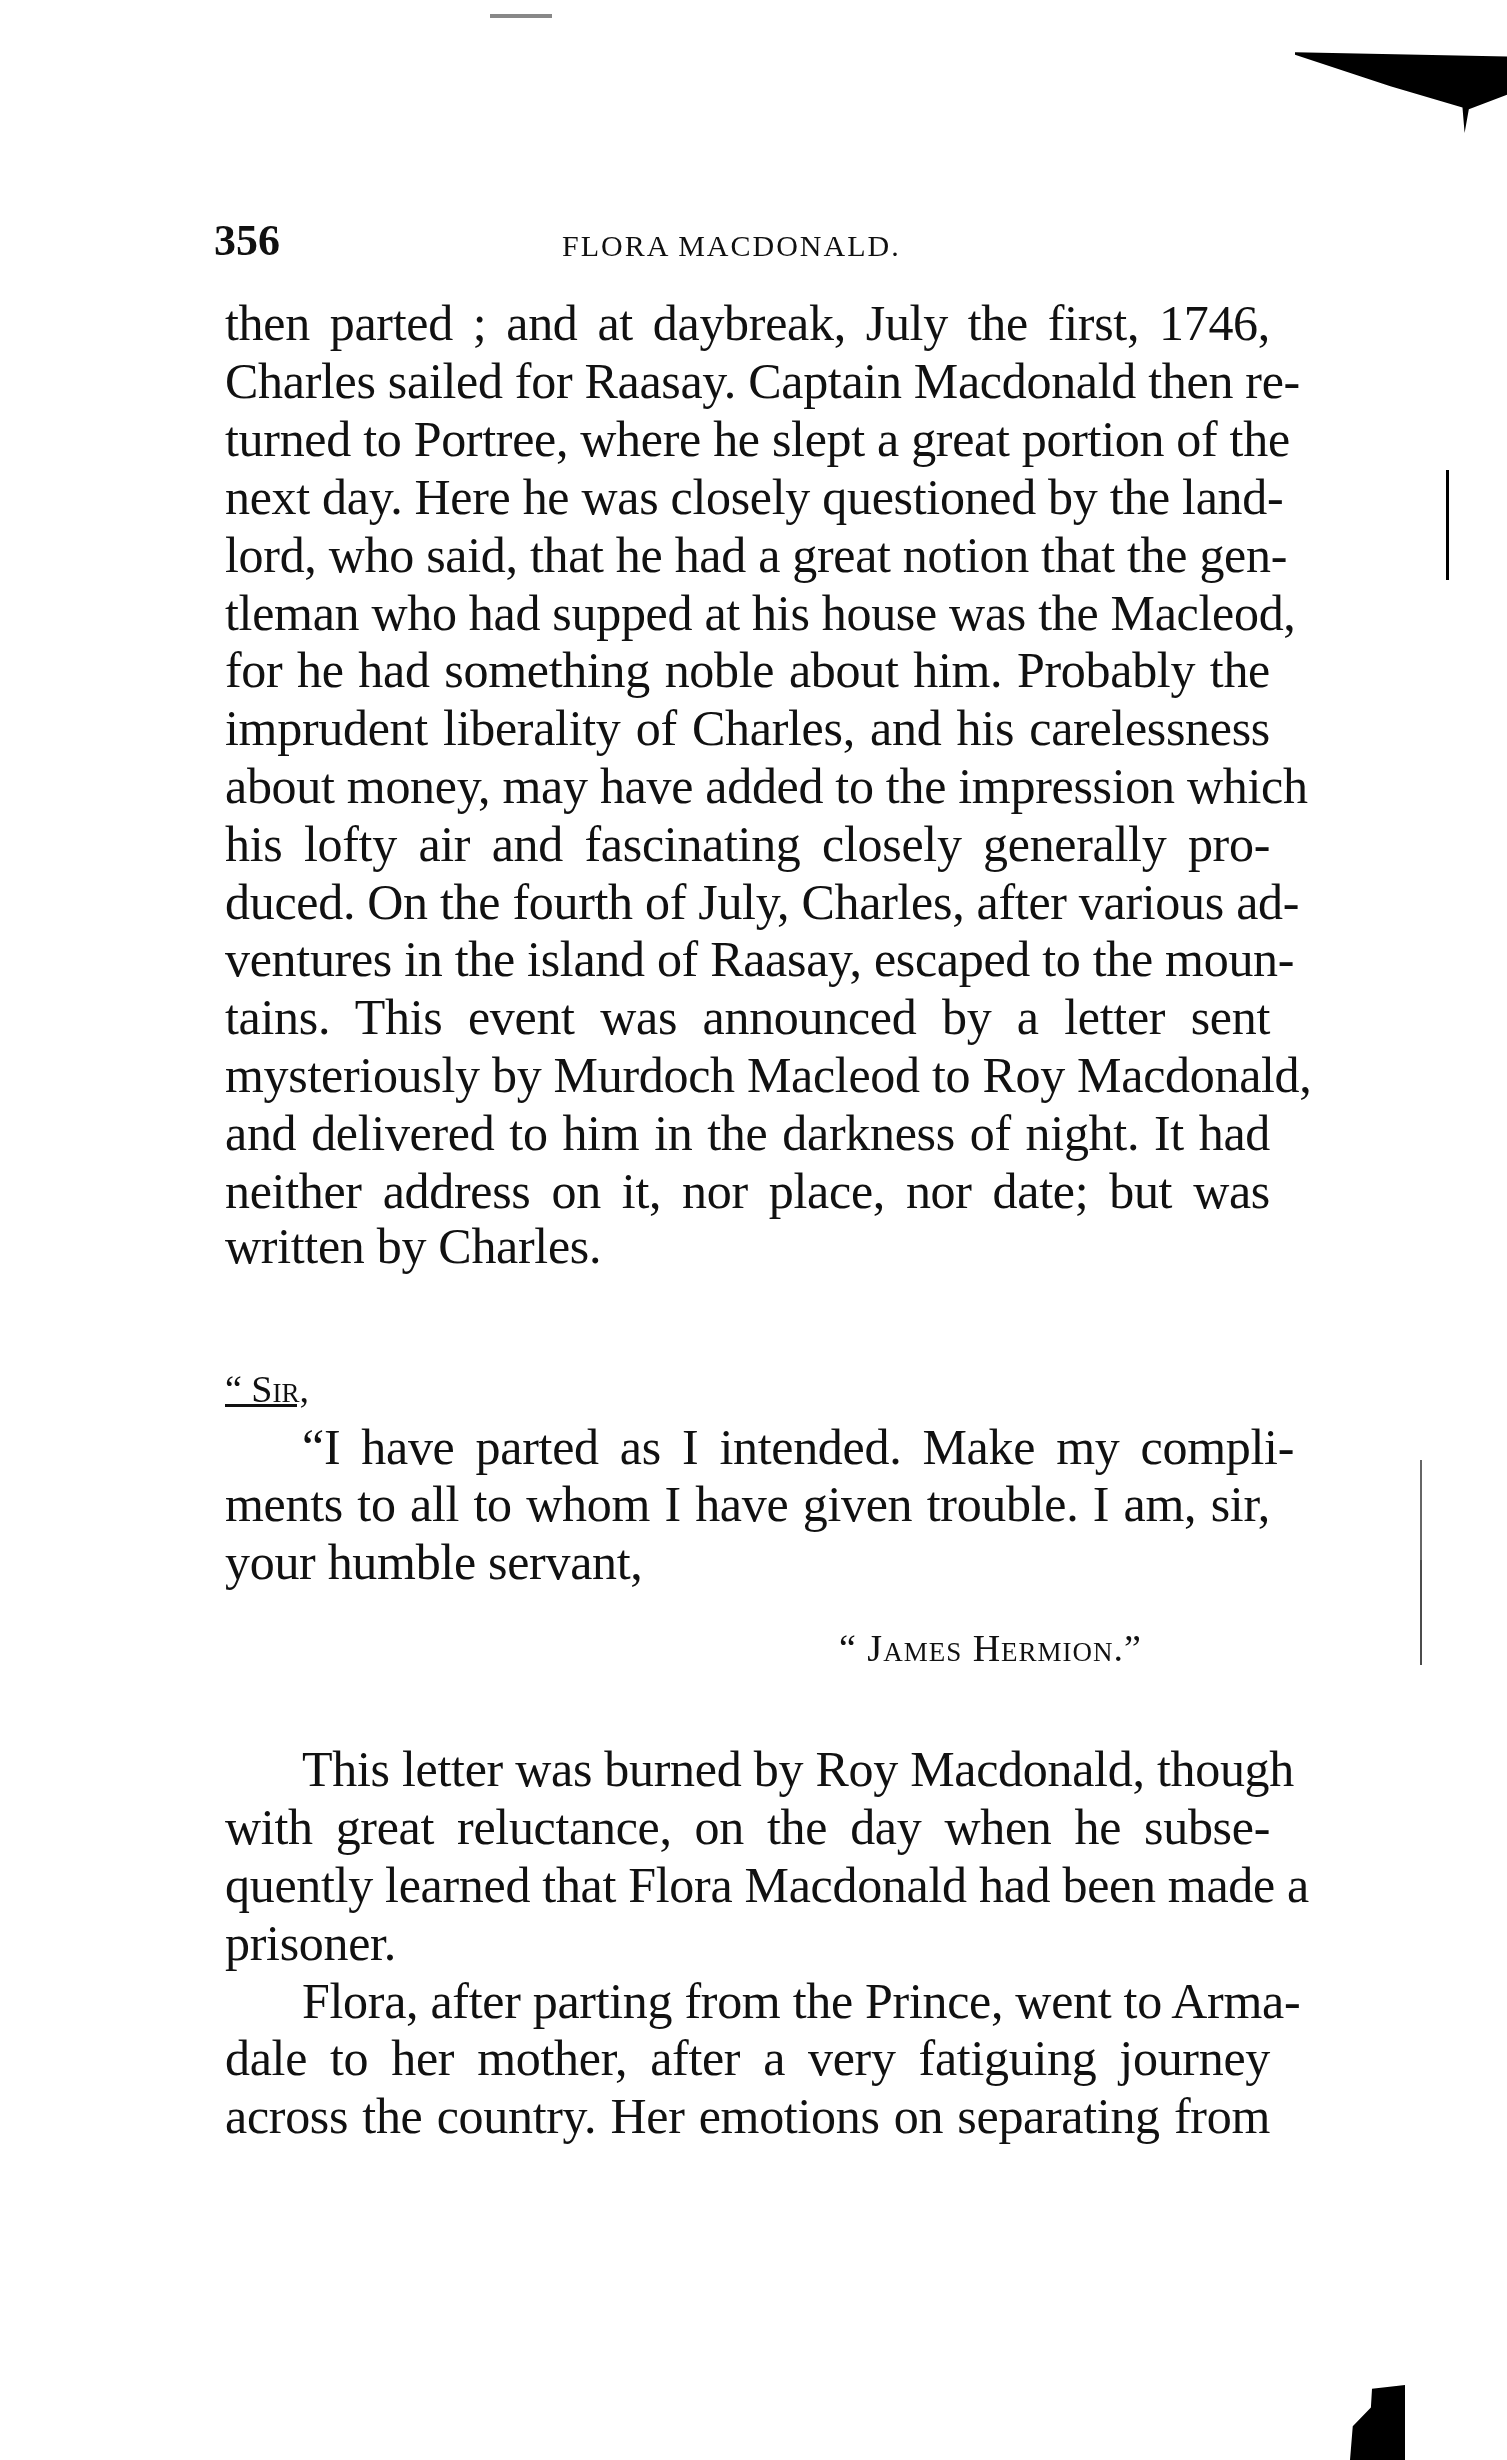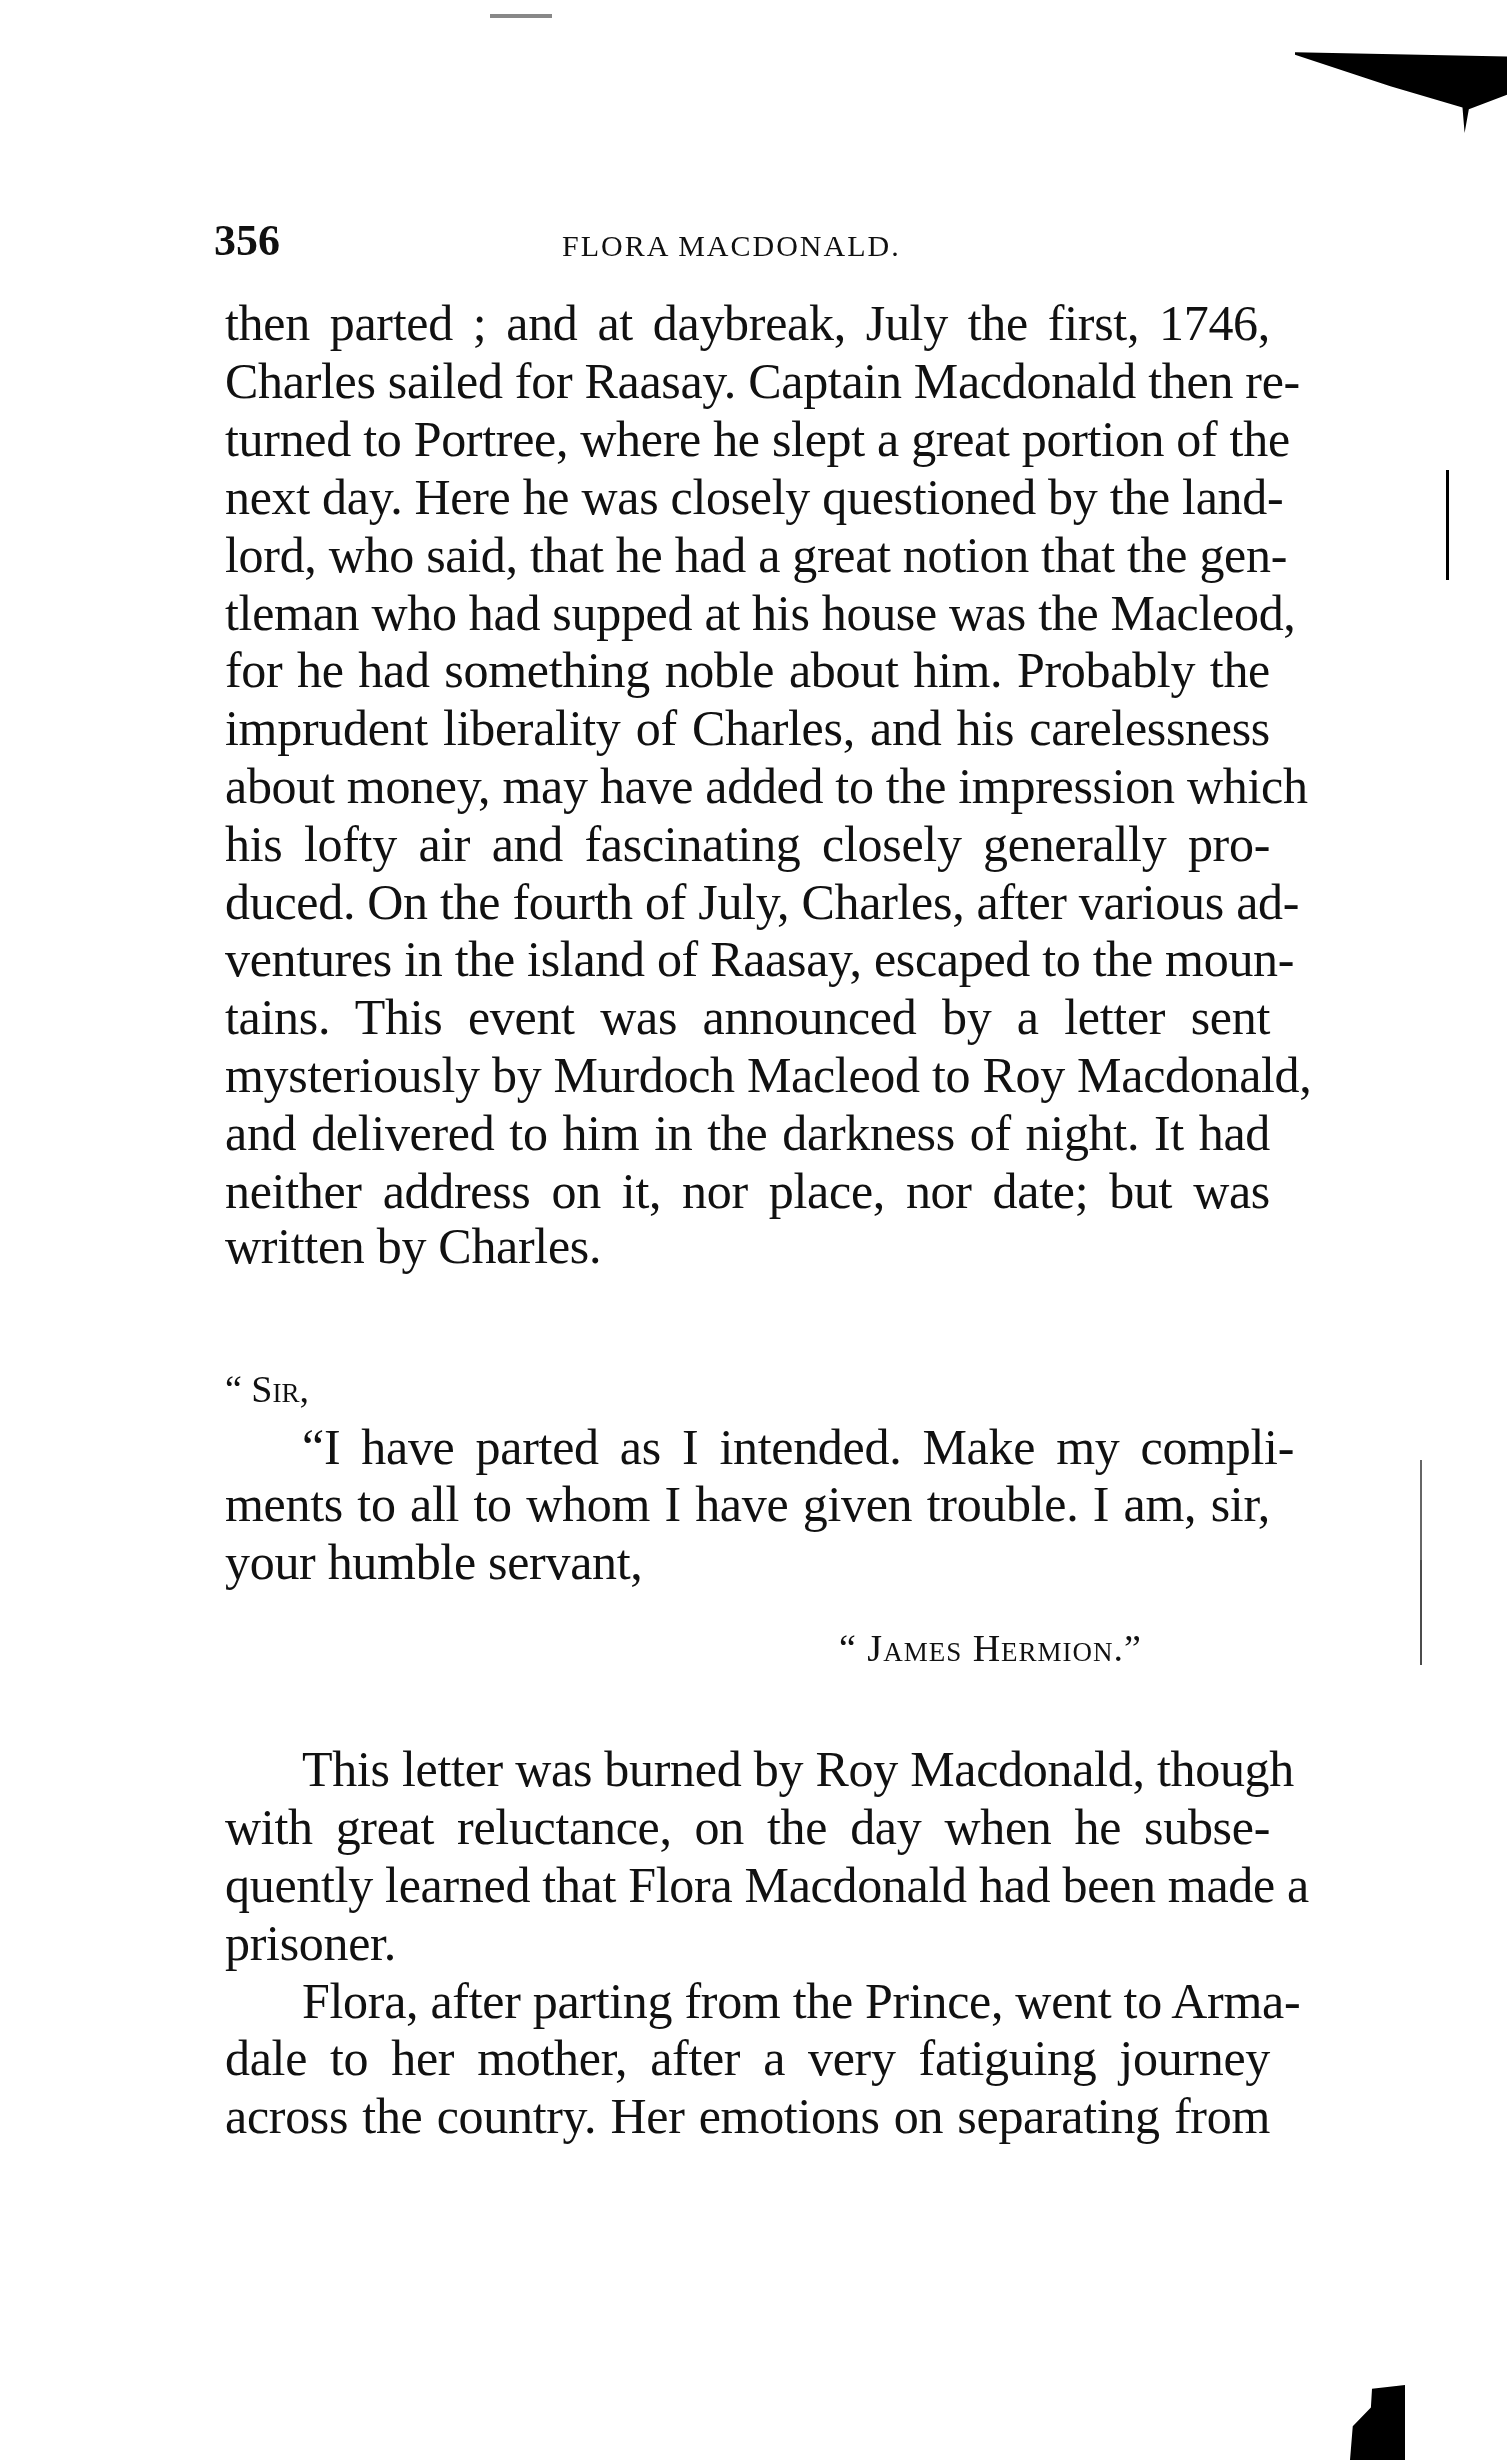--- a/index.html
+++ b/index.html
@@ -18,21 +18,21 @@
   .indent { left: 278px; width: 992px; margin-left: 24px; }
   .header-num {
     position: absolute; left: 214px; top: 216px;
     font-size: 44px; line-height: 50px; font-weight: bold;
   }
   .header-title {
     position: absolute; left: 550px; top: 226px;
     font-size: 30px; line-height: 40px; letter-spacing: 2px; margin-left: 12px;
   }
   .sc { font-variant: small-caps; }
-  .salute { position: absolute; left: 225px; top: 1366px; font-size: 38px; line-height: 46px; }
+  .salute { position: absolute; left: 225px; top: 1366px; font-size: 38px; line-height: 46px; text-decoration: underline; }
   .signature { position: absolute; left: 839px; top: 1625px; font-size: 38px; line-height: 46px; letter-spacing: 1px; }
   .mark { position: absolute; background: #000; }
   .wedge {
     position: absolute; left: 1295px; top: 48px; width: 212px; height: 85px;
     background: #000;
     clip-path: polygon(0% 5%, 100% 10%, 100% 55%, 82% 72%, 80% 100%, 79% 70%, 45% 45%, 0% 8%);
   }
   .blot {
     position: absolute; left: 1350px; top: 2385px; width: 55px; height: 75px;
     background: #000;

